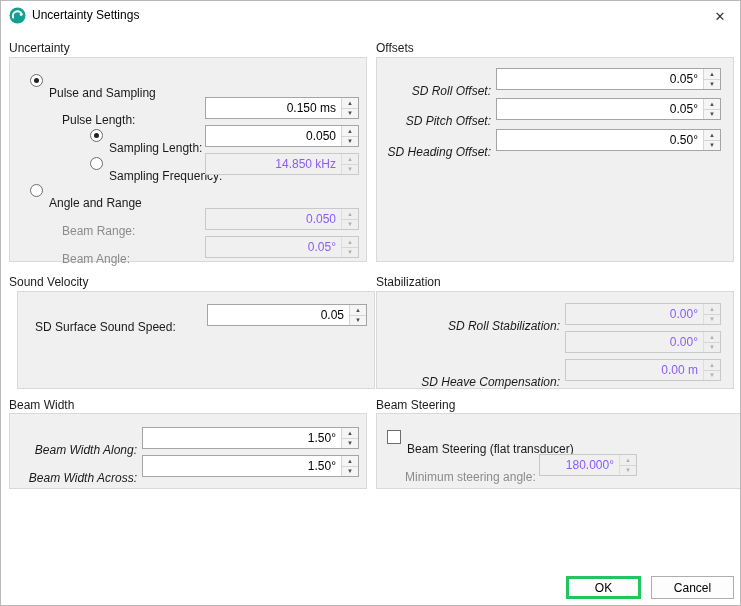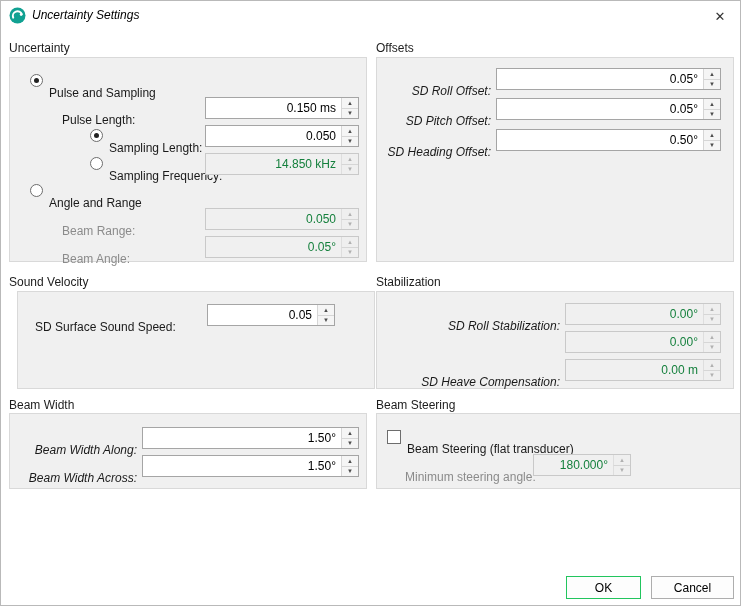--- a/index.html
+++ b/index.html
@@ -3,50 +3,50 @@
 <meta charset="utf-8">
 <style>
   * { margin:0; padding:0; box-sizing:border-box; }
   html,body { background:#e8e8e8; }
   body { font-family:"Liberation Sans","DejaVu Sans",sans-serif; font-size:12px; color:#1a1a1a; }
   .dialog { position:relative; width:741px; height:606px; background:#ffffff; border:1px solid #b9b9b9; overflow:hidden; }
 
   
   .titlebar { position:absolute; left:0; top:0; width:100%; height:28px; background:#ffffff; }
   .app-icon { position:absolute; left:8px; top:6px; width:17px; height:17px; }
-  .win-title { position:absolute; left:31px; top:0; height:28px; line-height:28px; font-size:12px; color:#000; white-space:nowrap;font-style:italic; }
+  .win-title { position:absolute; left:31px; top:0; height:28px; line-height:28px; font-size:12px; color:#000; white-space:nowrap; }
   .close-btn { position:absolute; right:6px; top:4px; width:28px; height:22px; display:flex; align-items:center; justify-content:center; font-size:13px; color:#333; cursor:default; }
 
   
   .group-title { position:absolute; font-size:12px; color:#1c1c1c; white-space:nowrap; }
   .group-body { position:absolute; background:#f0f0f0; border:1px solid #d9d9d9; }
 
   
   .lbl { position:absolute; height:22px; line-height:22px; white-space:nowrap; color:#1a1a1a;margin-top:12px; }
   .lbl.r { text-align:right;font-style:italic; }
   .lbl.dis { color:#8b8b8b; }
 
   
   .spinbox { position:absolute; height:22px; display:flex; background:#ffffff; border:1px solid #a5a5a5; }
   .spinbox input { flex:1; min-width:0; border:0; outline:0; background:transparent; text-align:right; padding:0 5px 0 4px; font-family:"Liberation Sans","DejaVu Sans",sans-serif; font-size:12px; color:#000; }
   .arrows { width:17px; display:flex; flex-direction:column; }
   .spinner-btn { flex:1; display:flex; align-items:center; justify-content:center; font-size:6px; color:#4d4d4d; background:#f5f5f5; border-left:1px solid #d6d6d6; }
   .spinner-btn.up { border-bottom:1px solid #d6d6d6; }
   .spinbox.disabled { background:#f0f0f0; border-color:#c9c9c9; }
-  .spinbox.disabled input { color:#15803d; }
+  .spinbox.disabled input { color:#8b5cf6; }
   .spinbox.disabled .spinner-btn { color:#b0b0b0; background:#efefef; border-left-color:#dedede; }
 
   
   .radio { position:absolute; width:13px; height:13px; border-radius:50%; border:1px solid #6d6d6d; background:#fff; }
   .radio.checked::after { content:""; position:absolute; left:3px; top:3px; width:5px; height:5px; border-radius:50%; background:#222; }
   .checkbox { position:absolute; width:14px; height:14px; border:1px solid #6d6d6d; background:#fff; }
 
   
   .btn { position:absolute; height:23px; background:#fdfdfd; border:1px solid #aeaeae; font-size:12px; color:#000; display:flex; align-items:center; justify-content:center; }
-  .btn.default { border:1px solid #22c55e; }
+  .btn.default { border:3px solid #22c55e; }
 </style>
 </head>
 <body>
 
 <div class="dialog">
 
   <div class="titlebar">
     <svg class="app-icon" viewBox="0 0 17 17">
       <circle cx="8.5" cy="8.5" r="8" fill="#11a192"></circle>
       <path d="M4.2 10.6 A 4.6 4.6 0 0 1 12.8 7.2" stroke="#ffffff" stroke-width="2" fill="none" stroke-linecap="round"></path>
@@ -141,21 +141,21 @@
         <div class="spinner-btn up">▲</div>
         <div class="spinner-btn">▼</div>
       </div>
     </div>
   </div>
 
   <div class="group-title" style="left:8px;top:274px">Sound Velocity</div>
   <div class="group-body" style="left:16px;top:290px;width:358px;height:98px">
 
     <div class="lbl" style="left:17px;top:12px">SD Surface Sound Speed:</div>
-    <div class="spinbox" style="left:189px;top:12px;width:128px">
+    <div class="spinbox" style="left:189px;top:12px;width:160px">
       <input value="0.05" style="">
       <div class="arrows">
         <div class="spinner-btn up">▲</div>
         <div class="spinner-btn">▼</div>
       </div>
     </div>
   </div>
 
   <div class="group-title" style="left:375px;top:274px">Stabilization</div>
   <div class="group-body" style="left:375px;top:290px;width:358px;height:98px">
@@ -209,21 +209,21 @@
     </div>
   </div>
 
   <div class="group-title" style="left:375px;top:397px">Beam Steering</div>
   <div class="group-body" style="left:375px;top:412px;width:417px;height:76px">
 
     <div class="checkbox" style="left:10px;top:16px"></div>
     <div class="lbl" style="left:30px;top:12px">Beam Steering (flat transducer)</div>
 
     <div class="lbl dis" style="left:28px;top:40px">Minimum steering angle:</div>
-    <div class="spinbox disabled" style="left:156px;top:40px;width:98px">
+    <div class="spinbox disabled" style="left:162px;top:40px;width:98px">
       <input disabled="" value="180.000°" style="">
       <div class="arrows">
         <div class="spinner-btn up">▲</div>
         <div class="spinner-btn">▼</div>
       </div>
     </div>
   </div>
 
   <div class="btn default" style="left:565px;top:575px;width:75px">OK</div>
   <div class="btn" style="left:650px;top:575px;width:83px">Cancel</div>

